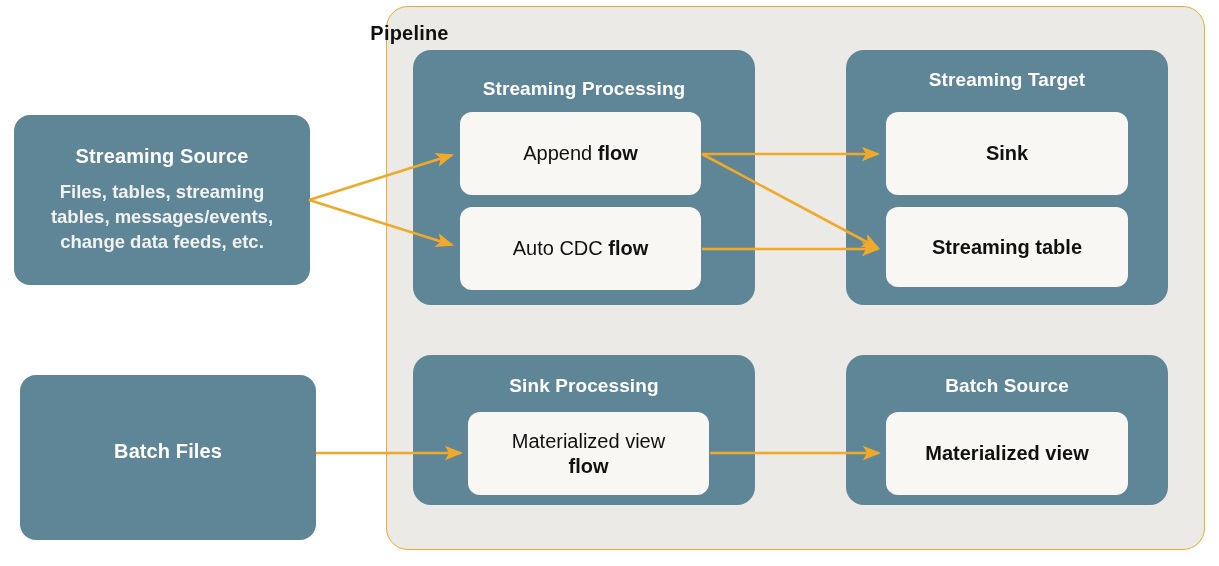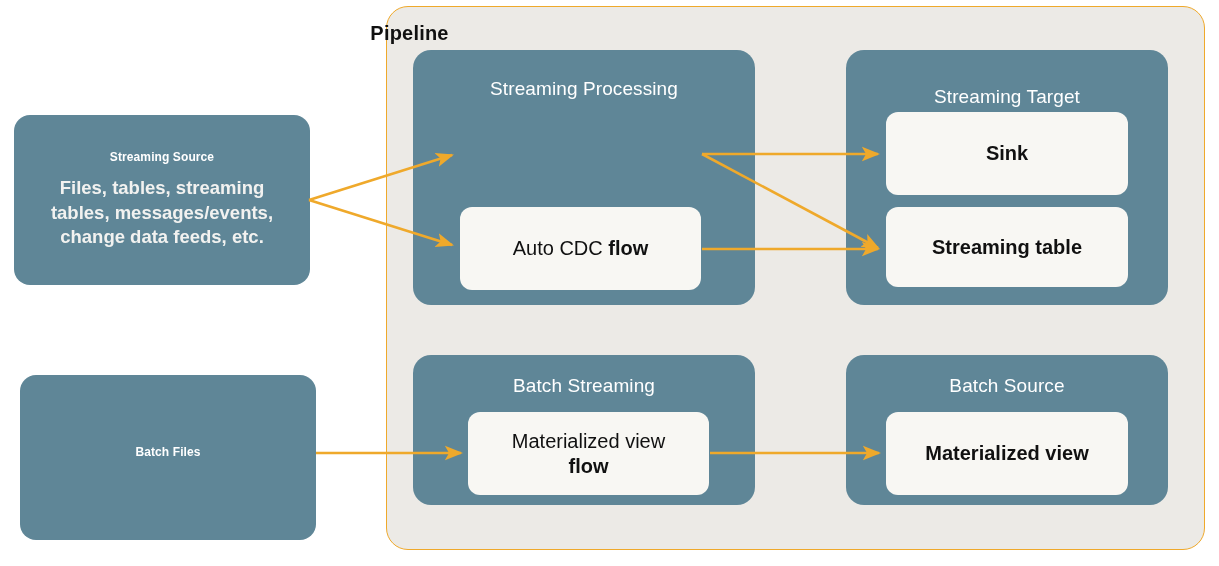--- a/index.html
+++ b/index.html
@@ -25,21 +25,21 @@
     border-radius: 16px;
     box-sizing: border-box;
     display: flex;
     flex-direction: column;
     align-items: center;
     justify-content: center;
     padding: 10px 14px;
     color: #ffffff;
   }
   .source-title {
-    font-size: 12px;
+    font-size: 20px;
     font-weight: bold;
     color: #ffffff;
     text-align: center;
     letter-spacing: 0.1px;
     margin-bottom: 12px;
   }
   .source-desc {
     font-size: 18.5px;
     font-weight: bold;
     color: #f2f2f0;
@@ -80,21 +80,21 @@
     background: #5F8697;
     border-radius: 18px;
     box-sizing: border-box;
   }
   .group-title {
     position: absolute;
     left: 0;
     width: 100%;
     text-align: center;
     font-size: 19px;
-    font-weight: normal;
+    font-weight: bold;
     color: #ffffff;
     letter-spacing: 0.1px;
   }
 
   #grp-streaming-processing { left: 413px; top: 50px; width: 342px; height: 255px; }
   #grp-streaming-target     { left: 846px; top: 50px; width: 322px; height: 255px; }
   #grp-batch-processing     { left: 413px; top: 355px; width: 342px; height: 150px; }
   #grp-batch-target         { left: 846px; top: 355px; width: 322px; height: 150px; }
 
   
@@ -136,29 +136,32 @@
 
 <div id="canvas">
 
   <div id="pipeline"></div>
   <div id="pipeline-title">Pipeline</div>
 
   <div class="group-box" id="grp-streaming-processing">
     <div class="group-title" style="top:28px;">Streaming Processing</div>
   </div>
   <div class="group-box" id="grp-streaming-target">
-    <div class="group-title" style="top:36px;">Streaming Target</div>
+    <div class="group-title" style="top:19px;">Streaming Target</div>
   </div>
   <div class="group-box" id="grp-batch-processing">
-    <div class="group-title" style="top:20px;">Batch Streaming</div>
+    <div class="group-title" style="top:20px;">Sink Processing</div>
   </div>
   <div class="group-box" id="grp-batch-target">
     <div class="group-title" style="top:20px;">Batch Source</div>
   </div>
 
+  <div class="card card-regular" id="card-append-flow">
+    <span><span>Append </span><b>flow</b></span>
+  </div>
 
   <div class="card card-bold" id="card-sink">
     <span>Sink</span>
   </div>
 
   <div class="card card-regular" id="card-auto-cdc-flow">
     <span><span>Auto CDC </span><b>flow</b></span>
   </div>
 
   <div class="card card-bold" id="card-streaming-table">

